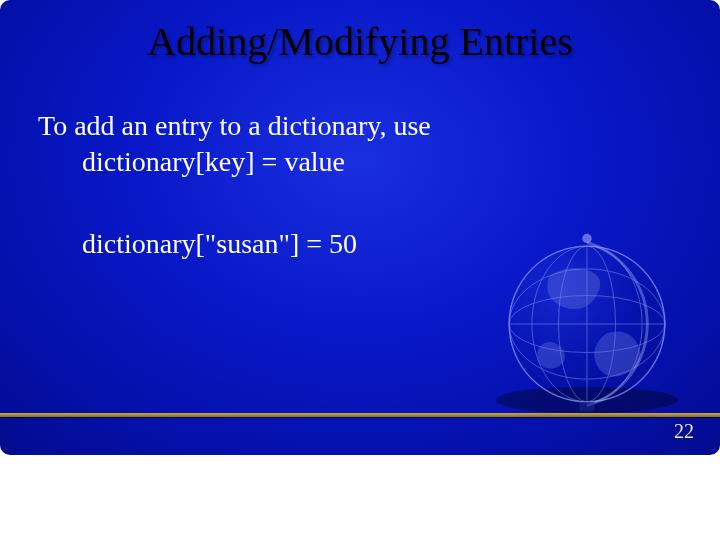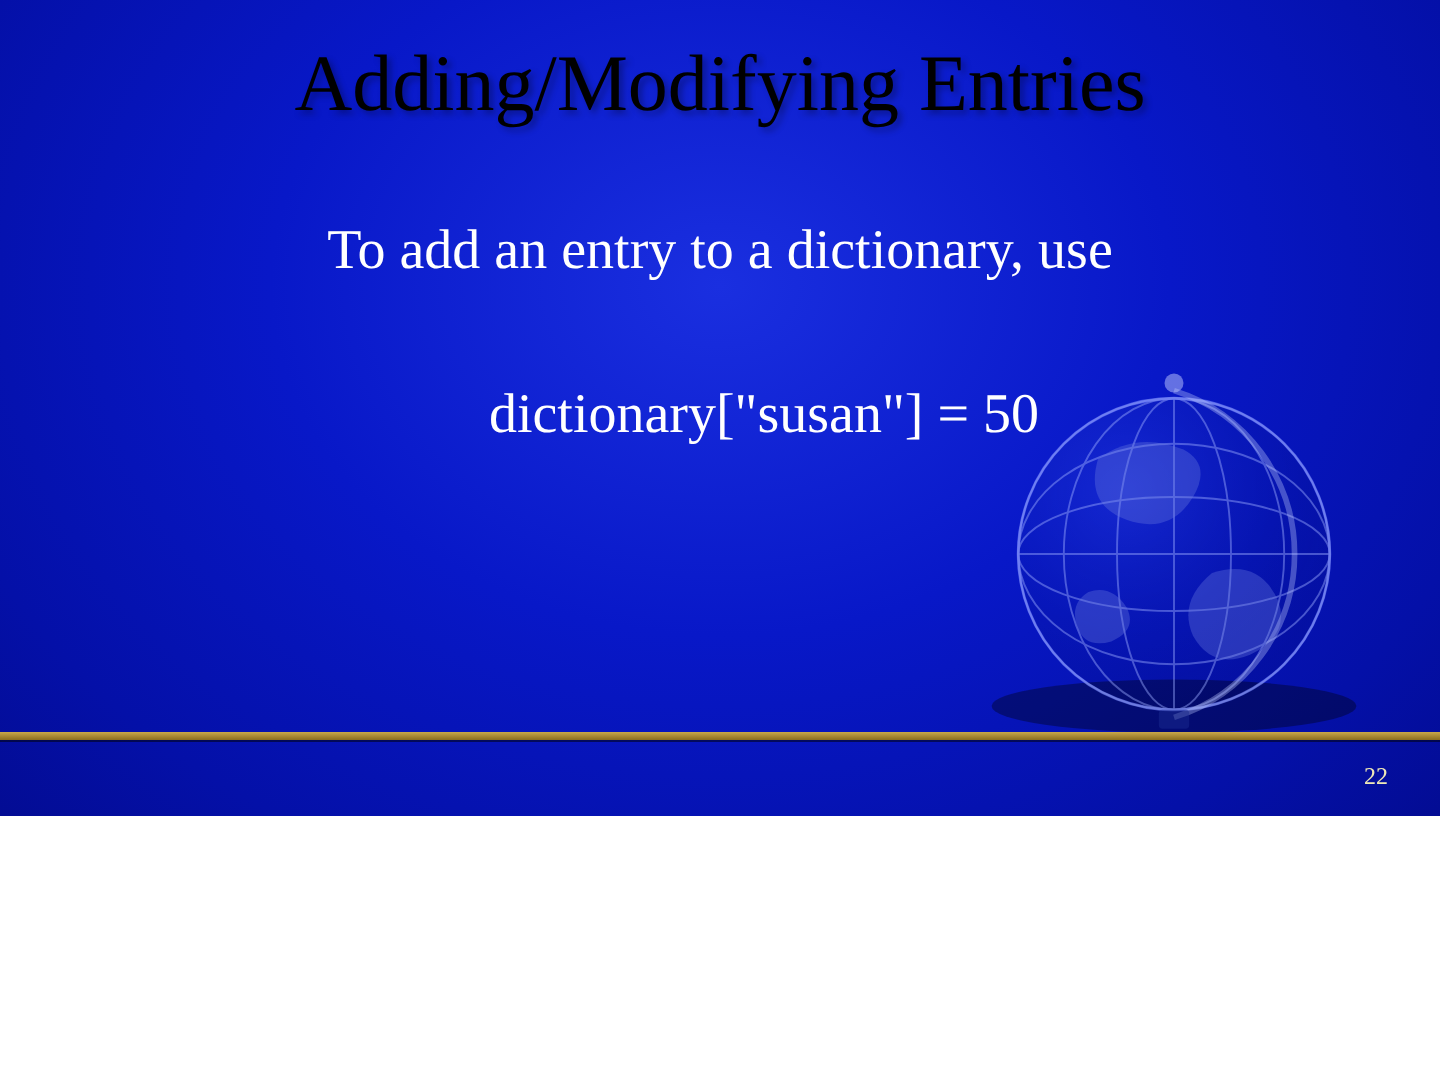--- a/index.html
+++ b/index.html
@@ -5,30 +5,31 @@
   html, body {
     margin: 0;
     padding: 0;
     width: 720px;
     height: 540px;
     overflow: hidden;
     font-family: "Times New Roman", Times, serif;
   }
   .slide {
     width: 720px;
-    height: 408px;
+    height: 455px;
     position: relative;
     background: radial-gradient(ellipse 900px 700px at 50% 35%,
       #1a2fe0 0%,
       #0818c8 25%,
       #0410a8 45%,
       #020880 65%,
       #010450 82%,
       #000230 100%);
     color: #fff;
+    border-radius: 10px;
   }
   .title {
     position: absolute;
     top: 18px;
     left: 0;
     width: 100%;
     text-align: center;
     font-size: 40px;
     color: #000;
     font-weight: normal;
@@ -41,59 +42,59 @@
     right: 38px;
     font-size: 28px;
     color: #fff;
     line-height: 1.28;
   }
   .indent {
     margin-left: 44px;
   }
   .para {
     margin-bottom: 0;
-    text-align: center;
   }
   .gap {
     height: 46px;
   }
   .footer-bar {
     position: absolute;
     left: 0;
     right: 0;
     bottom: 38px;
     height: 4px;
     background: linear-gradient(to bottom, #c9a84a 0%, #8a6d1f 100%);
     box-shadow: 0 1px 0 rgba(0,0,0,0.5);
   }
   .page-num {
     position: absolute;
     right: 26px;
     bottom: 12px;
-    font-size: 12px;
+    font-size: 20px;
     color: #efe9b6;
   }
   .globe {
     position: absolute;
     right: 38px;
     bottom: 36px;
     width: 190px;
     height: 190px;
     pointer-events: none;
   }
 </style>
 </head>
 <body>
 
 <div class="slide">
 
   <div class="title">Adding/Modifying Entries</div>
 
   <div class="body">
     <div class="para">To add an entry to a dictionary, use</div>
+    <div class="para indent">dictionary[key] = value</div>
     <div class="gap"></div>
     <div class="para indent">dictionary["susan"] = 50</div>
   </div>
 
   <div class="globe">
     <svg viewBox="0 0 200 200" width="190" height="190">
       <defs>
         <radialGradient id="gl" cx="35%" cy="30%" r="75%">
           <stop offset="0%" stop-color="#4a6aff" stop-opacity="0.35"></stop>
           <stop offset="60%" stop-color="#0a1a90" stop-opacity="0.25"></stop>

